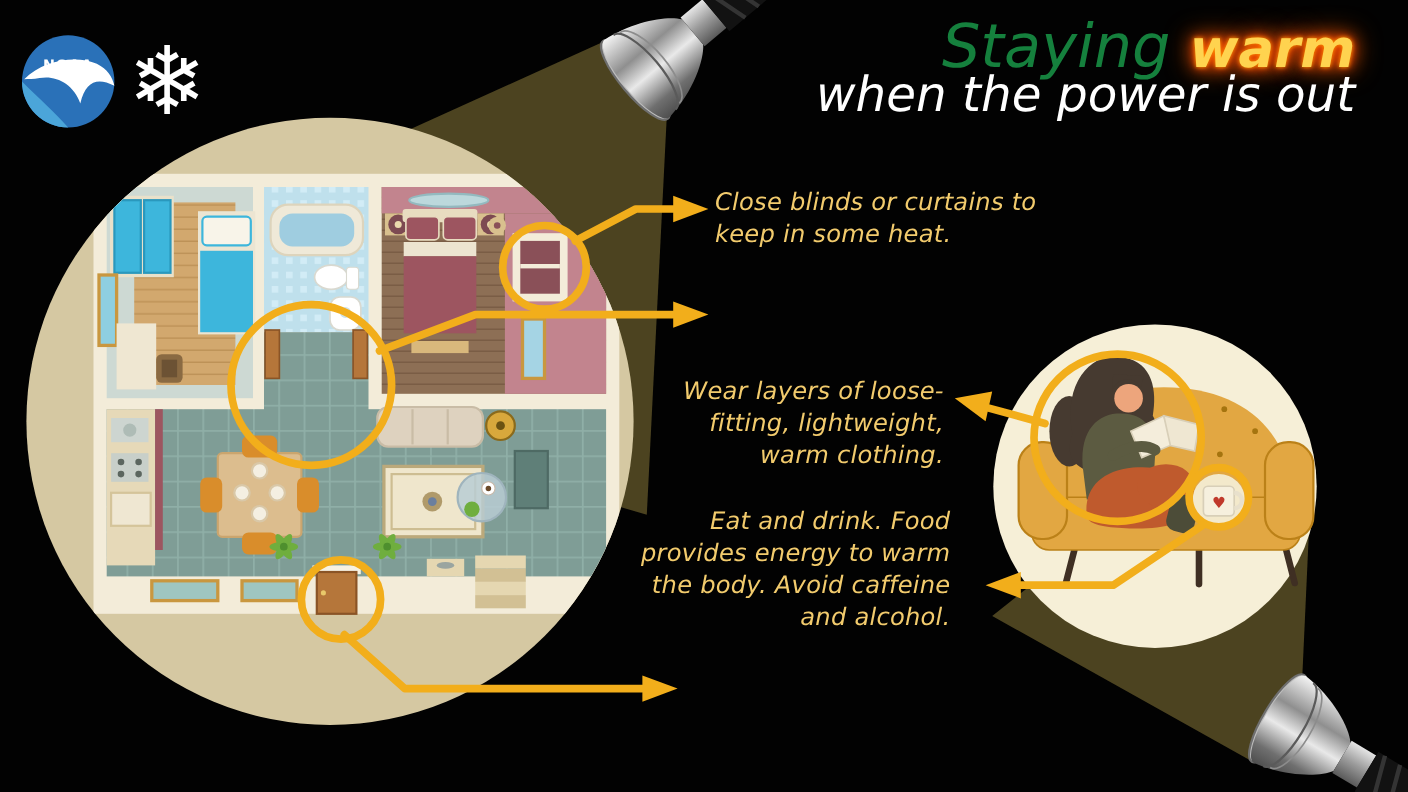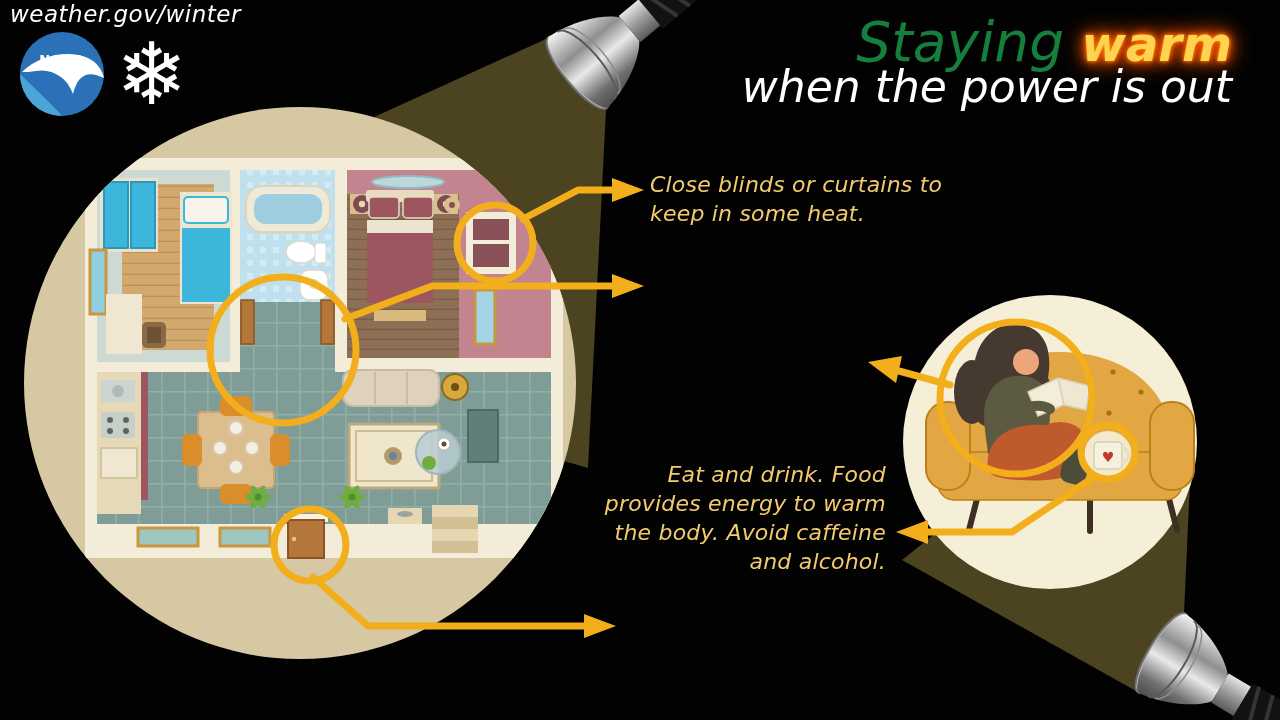--- a/index.html
+++ b/index.html
@@ -13,21 +13,21 @@
   .title-prefix{color:#15803d;}
   .title-highlight{font-size:48px;font-weight:bold;color:#ffd34f;
     text-shadow:0 0 4px #ff9d00,0 0 8px #ff3c00,0 0 16px #ff4d00,0 0 26px #ff6a00;}
   .subtitle{font-size:44px;line-height:1.0;margin-top:-8px;white-space:nowrap;}
   .callout{position:absolute;font:italic 22px/1.32 "DejaVu Sans",sans-serif;color:#f2cb6d;
            white-space:pre-line;letter-spacing:.2px;}
   .r{text-align:right;}
   .c1{left:650px;top:170px;}
   .c2{left:650px;top:258px;}
   .c3{right:422px;top:342px;}
-  .c4{right:394px;top:460px;}
+  .c4{right:416px;top:460px;}
   .c5{left:619px;top:607px;}
 </style>
 </head>
 <body>
 
 <div class="stage">
 
 <svg width="1280" height="720" viewBox="0 0 1280 720">
   <defs>
     <pattern id="pTeal" width="23" height="23" patternUnits="userSpaceOnUse">
@@ -253,27 +253,29 @@
 
   <g>
     <circle cx="62" cy="74" r="42" fill="#2a71b8"></circle>
     <path d="M20,74 A42,42 0 0 0 62,116 C50,102 36,90 20,74 Z" fill="#4ba5d9"></path>
     <path d="M22,72 C40,54 70,50 88,58 C98,63 102,70 104,78 C88,70 78,74 73,94 C67,76 50,68 36,71 C30,72 26,72 22,72 Z" fill="#ffffff"></path>
     <text x="62" y="64" font-size="13" font-weight="bold" letter-spacing="1" text-anchor="middle" fill="#ffffff">NOAA</text>
   </g>
   <text x="152" y="104" font-size="86" text-anchor="middle" fill="#ffffff">❄</text>
 </svg>
 
-<div class="url">weather.gov/winter</div>
 
 <div class="title-wrap">
   <div class="title-line1"><span class="title-prefix">Staying </span><span class="title-highlight">warm</span></div>
   <div class="subtitle">when the power is out</div>
 </div>
 
 <div class="callout c1">Close blinds or curtains to
 keep in some heat.</div>
+<div class="callout c3 r">Wear layers of loose-
+fitting, lightweight,
+warm clothing.</div>
 <div class="callout c4 r">Eat and drink. Food
 provides energy to warm
 the body. Avoid caffeine
 and alcohol.</div>
 
 </div>
 
 </body></html>

